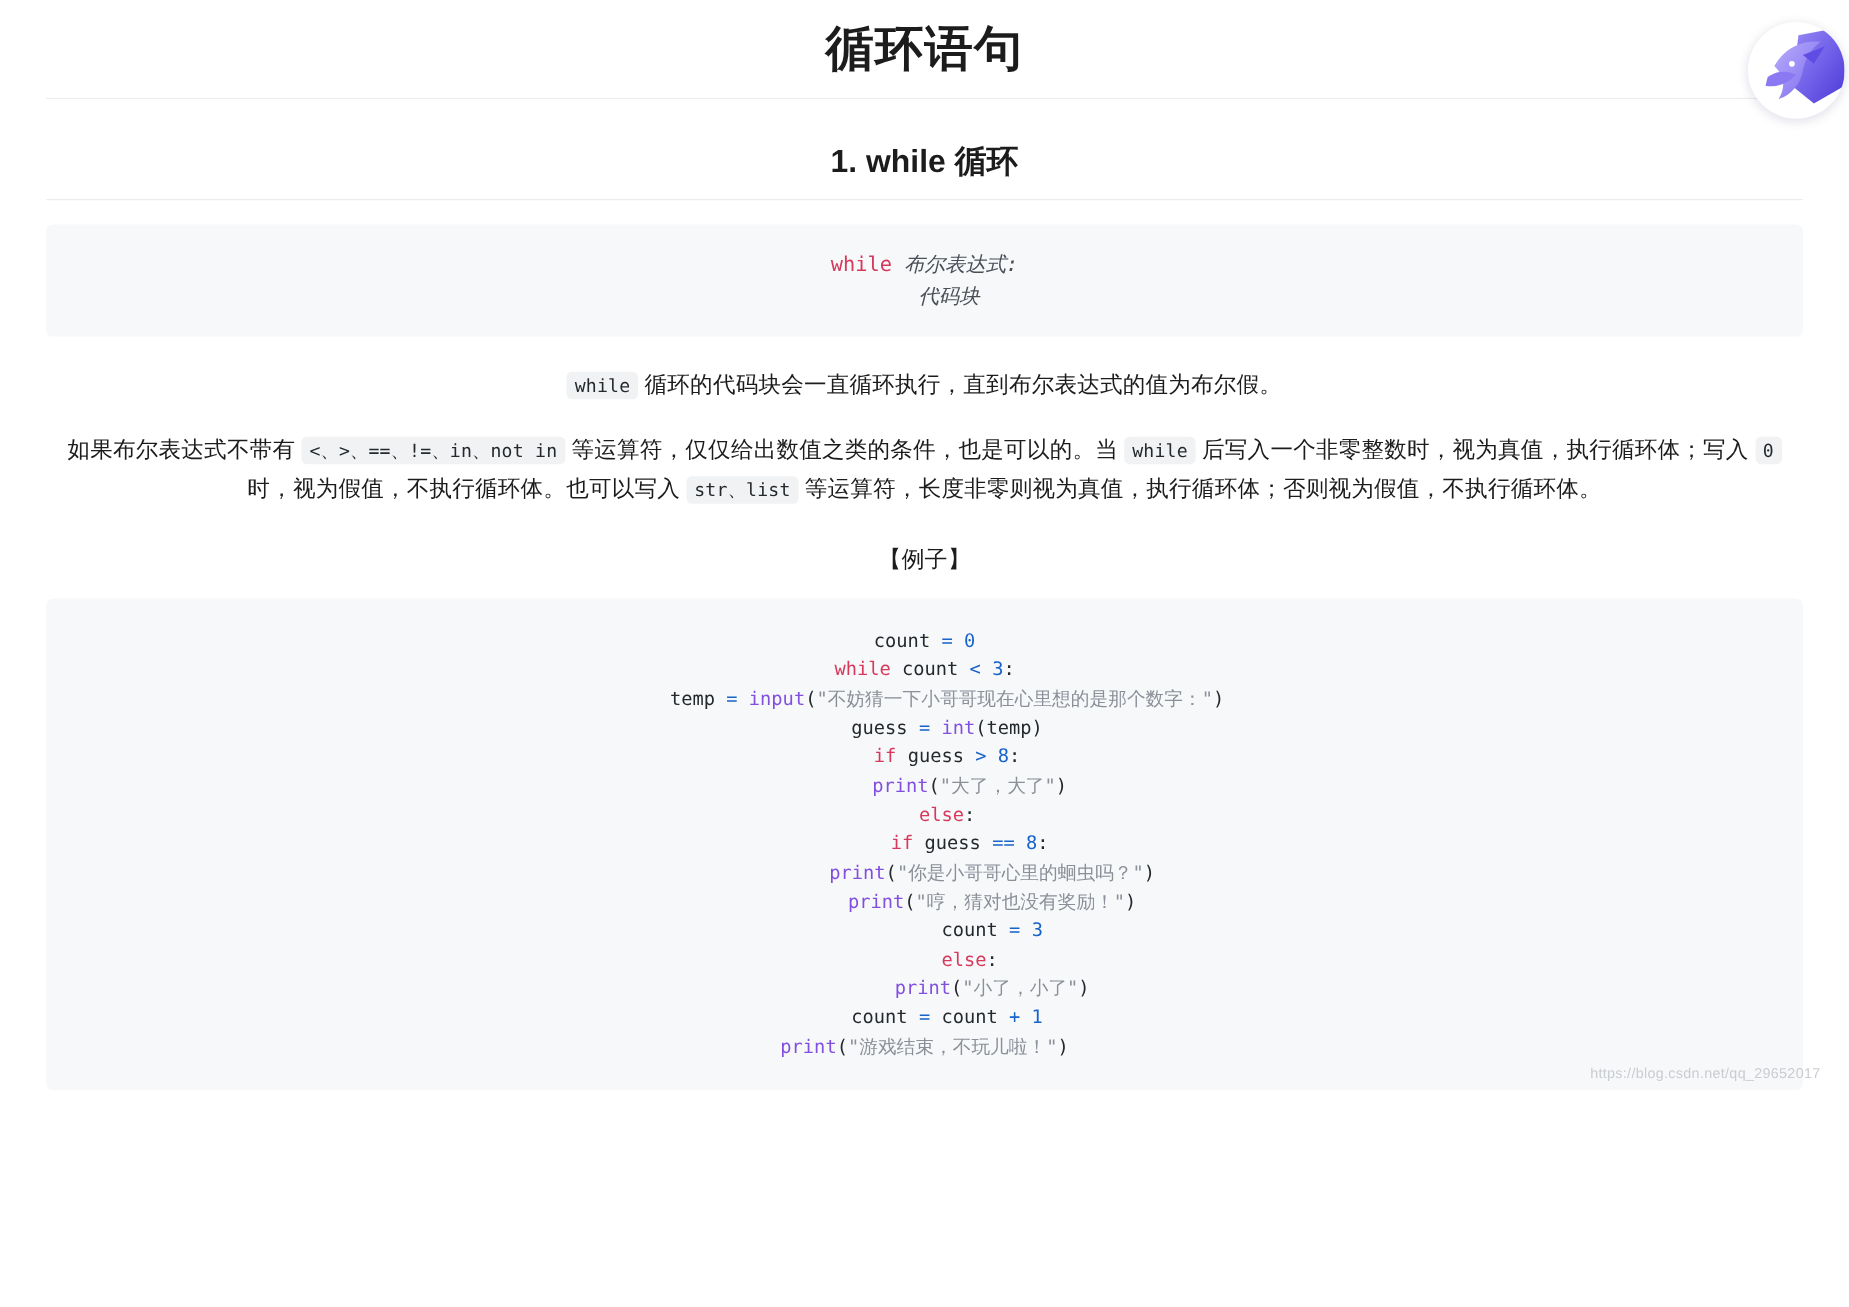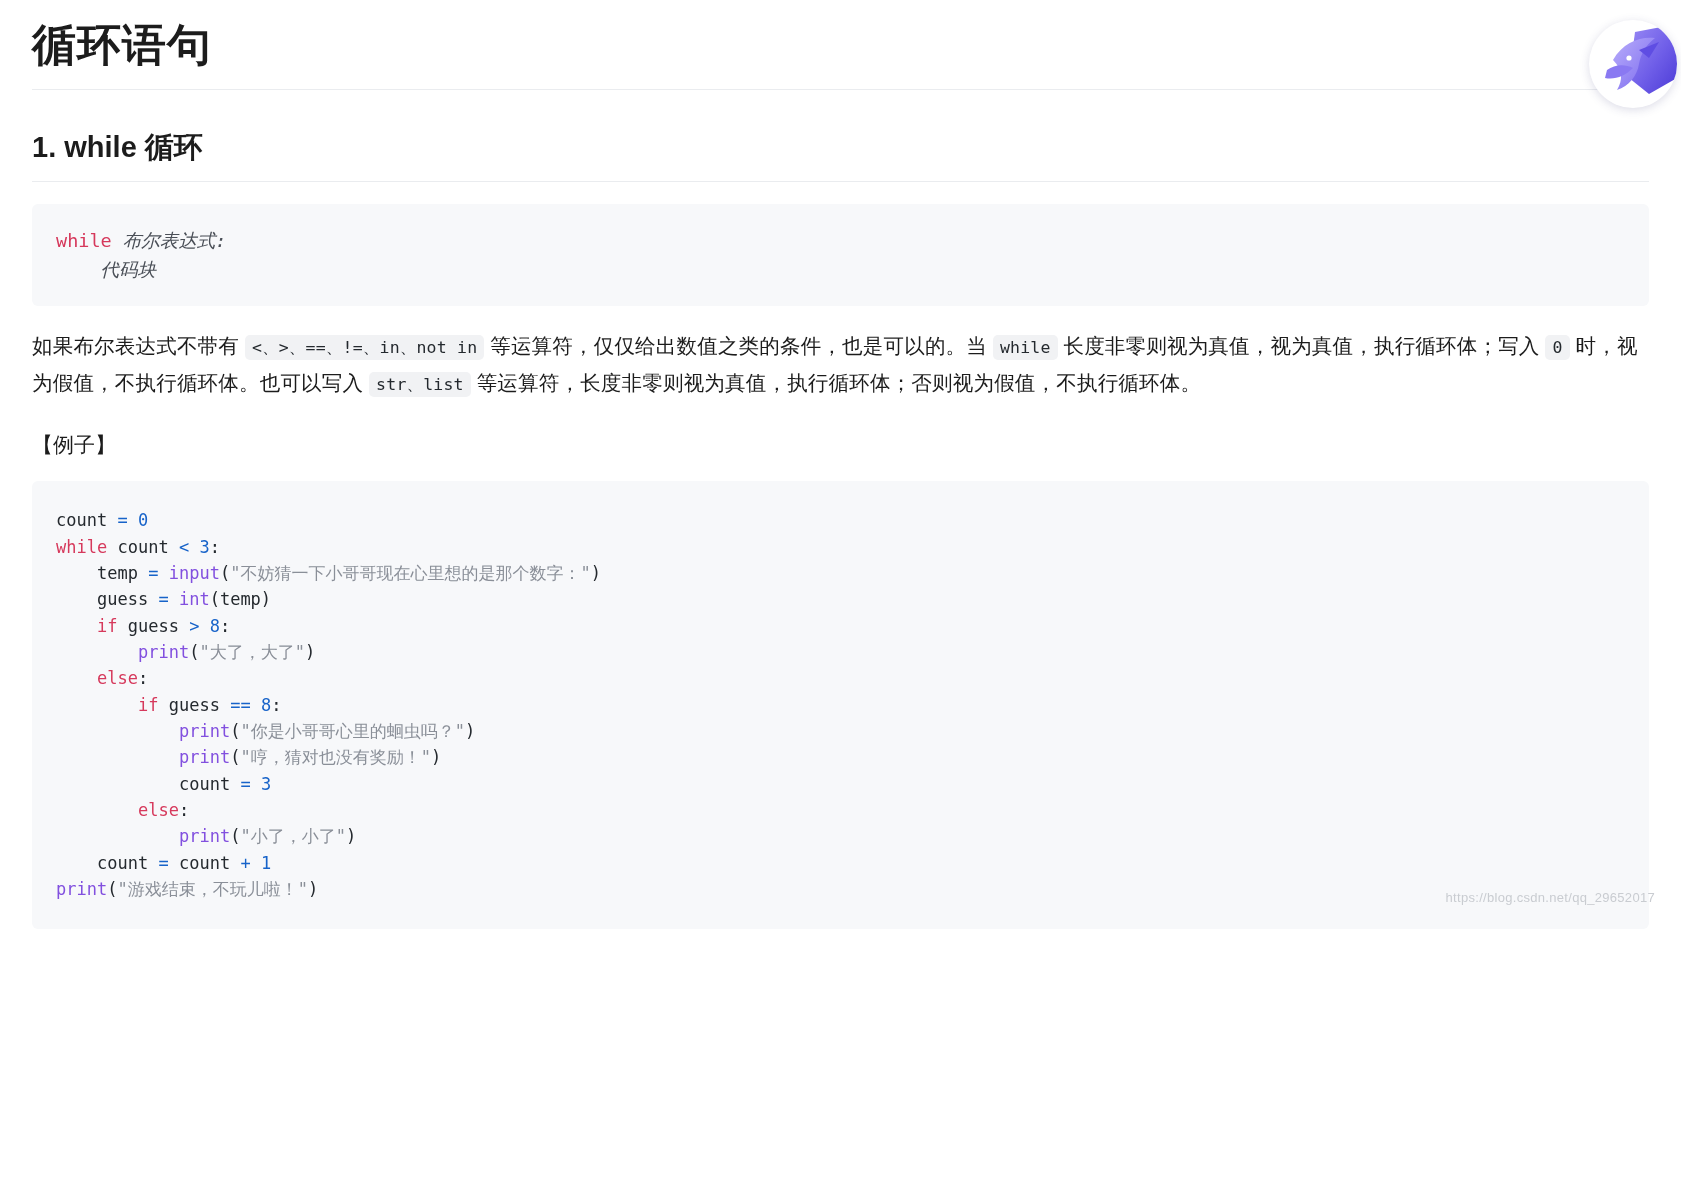--- a/index.html
+++ b/index.html
@@ -10,23 +10,24 @@
   body {
     width: 1681px;
     height: 1188px;
     font-family: "Liberation Sans", "DejaVu Sans", sans-serif;
     color: #1a1a1a;
     position: relative;
     overflow: hidden;
   }
   .page {
     position: relative;
-    padding: 0 32px;
+    padding: 0 42px;
     box-sizing: border-box;
     width: 1681px;
+    text-align: center;
   }
 
   
   .doc-title {
     font-size: 44px;
     font-weight: 700;
     letter-spacing: 1px;
     color: #1c1c1c;
     margin: 16px 0 0 0;
     padding: 0 0 16px 0;
@@ -118,21 +119,21 @@
     align-items: center;
     justify-content: center;
     overflow: hidden;
   }
   .logo svg { display: block; }
 
   
   .watermark {
     position: absolute;
     right: 26px;
-    bottom: 24px;
+    bottom: 8px;
     font-size: 13px;
     color: #c9ccd1;
     font-family: "Liberation Sans", sans-serif;
     letter-spacing: 0.3px;
   }
 </style>
 </head>
 <body>
 
 <div class="page">
@@ -161,22 +162,23 @@
   <h1 class="doc-title">循环语句</h1>
   <hr class="rule">
 
   <h2 class="sec-heading">1. while 循环</h2>
   <hr class="rule">
 
 
   <pre class="codeblock"><span class="k">while</span><span class="cn"> 布尔表达式:</span>
 <span class="cn">    代码块</span></pre>
 
+  <p class="body"><code class="inline">while</code><span> 循环的代码块会一直循环执行，直到布尔表达式的值为布尔假。</span></p>
 
-  <p class="body tight"><span>如果布尔表达式不带有 </span><code class="inline">&lt;、&gt;、==、!=、in、not in</code><span> 等运算符，仅仅给出数值之类的条件，也是可以的。当 </span><code class="inline">while</code><span> 长度非零则视为真值，视为真值，执行循环体；写入 </span><code class="inline">0</code><span> 时，视为假值，不执行循环体。也可以写入 </span><code class="inline">str、list</code><span> 等运算符，长度非零则视为真值，执行循环体；否则视为假值，不执行循环体。</span></p>
+  <p class="body tight"><span>如果布尔表达式不带有 </span><code class="inline">&lt;、&gt;、==、!=、in、not in</code><span> 等运算符，仅仅给出数值之类的条件，也是可以的。当 </span><code class="inline">while</code><span> 后写入一个非零整数时，视为真值，执行循环体；写入 </span><code class="inline">0</code><span> 时，视为假值，不执行循环体。也可以写入 </span><code class="inline">str、list</code><span> 等运算符，长度非零则视为真值，执行循环体；否则视为假值，不执行循环体。</span></p>
 
   <p class="example-label">【例子】</p>
 
   <pre class="codeblock big" id="example-code"><span><span class="pl">count</span><span class="pl"> </span><span class="op">=</span><span class="pl"> </span><span class="nu">0</span></span>
 <span><span class="k">while</span><span class="pl"> </span><span class="pl">count</span><span class="pl"> </span><span class="op">&lt;</span><span class="pl"> </span><span class="nu">3</span><span class="pl">:</span></span>
 <span><span class="pl"> </span><span class="pl"> </span><span class="pl"> </span><span class="pl"> </span><span class="pl">temp</span><span class="pl"> </span><span class="op">=</span><span class="pl"> </span><span class="bi">input</span><span class="pl">(</span><span class="st">"不妨猜一下小哥哥现在心里想的是那个数字："</span><span class="pl">)</span></span>
 <span><span class="pl"> </span><span class="pl"> </span><span class="pl"> </span><span class="pl"> </span><span class="pl">guess</span><span class="pl"> </span><span class="op">=</span><span class="pl"> </span><span class="bi">int</span><span class="pl">(</span><span class="pl">temp</span><span class="pl">)</span></span>
 <span><span class="pl"> </span><span class="pl"> </span><span class="pl"> </span><span class="pl"> </span><span class="k">if</span><span class="pl"> </span><span class="pl">guess</span><span class="pl"> </span><span class="op">&gt;</span><span class="pl"> </span><span class="nu">8</span><span class="pl">:</span></span>
 <span><span class="pl"> </span><span class="pl"> </span><span class="pl"> </span><span class="pl"> </span><span class="pl"> </span><span class="pl"> </span><span class="pl"> </span><span class="pl"> </span><span class="bi">print</span><span class="pl">(</span><span class="st">"大了，大了"</span><span class="pl">)</span></span>
 <span><span class="pl"> </span><span class="pl"> </span><span class="pl"> </span><span class="pl"> </span><span class="k">else</span><span class="pl">:</span></span>

